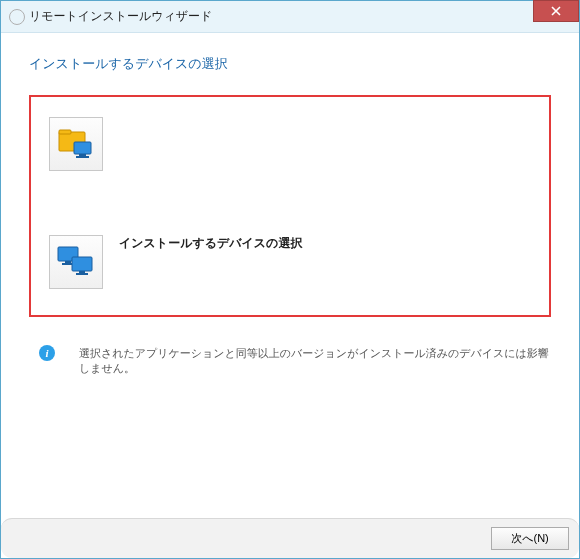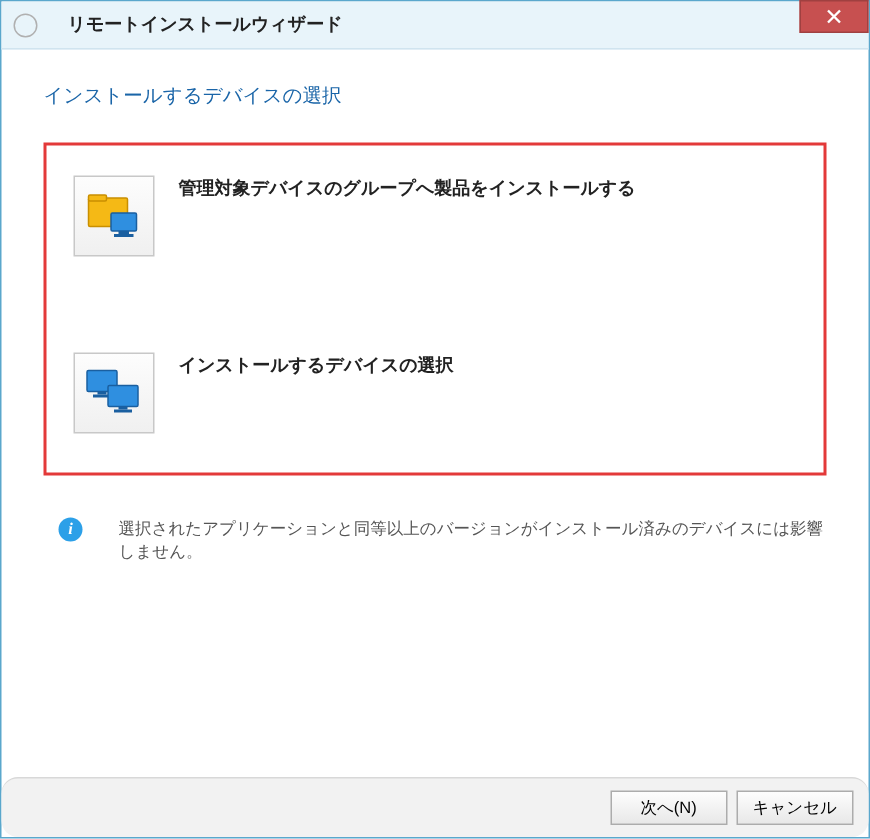--- a/index.html
+++ b/index.html
@@ -38,24 +38,23 @@
     position: relative;
   }
   .title-icon::after {
     content: "";
     position: absolute;
     left: 3px; top: 3px;
     width: 6px; height: 6px;
     border-radius: 50%;
   }
   .title-text {
-    margin-left: 20px;
+    margin-left: 4px;
     color: #222;
     font-size: 12px;
-    font-weight: bold;
   }
   .close-btn {
     position: absolute;
     right: 0;
     top: -1px;
     width: 46px;
     height: 22px;
     background: #c75050;
     border: 1px solid #a04040;
     display: flex;
@@ -185,21 +184,20 @@
         <div class="opt-icon">
           <svg width="40" height="40" viewBox="0 0 40 40">
             <rect x="3" y="8" width="26" height="19" rx="1" fill="#f5b915" stroke="#c98f00"></rect>
             <rect x="3" y="6" width="12" height="4" rx="1" fill="#f5b915" stroke="#c98f00"></rect>
             <rect x="18" y="18" width="17" height="12" rx="1" fill="#2f8fe0" stroke="#1a5fa0"></rect>
             <rect x="23" y="30" width="7" height="2" fill="#1a5fa0"></rect>
             <rect x="20" y="32" width="13" height="2" fill="#1a5fa0"></rect>
           </svg>
         </div>
         <div class="opt-text">
-          <div class="opt-heading">管理対象デバイスのグループへ製品をインストールする</div>
         </div>
       </div>
 
       <div class="option">
         <div class="opt-icon">
           <svg width="42" height="42" viewBox="0 0 42 42">
             <rect x="3" y="6" width="20" height="14" rx="1" fill="#2f8fe0" stroke="#1a5fa0"></rect>
             <rect x="10" y="20" width="6" height="2" fill="#1a5fa0"></rect>
             <rect x="7" y="22" width="12" height="2" fill="#1a5fa0"></rect>
             <rect x="17" y="16" width="20" height="14" rx="1" fill="#2f8fe0" stroke="#1a5fa0"></rect>
@@ -216,16 +214,15 @@
 
     <div class="info-row">
       <div class="info-icon">i</div>
       <div class="info-text">選択されたアプリケーションと同等以上のバージョンがインストール済みのデバイスには影響しません。</div>
     </div>
 
   </div>
 
   <div class="footer">
     <button class="btn">次へ(N)</button>
-    <button class="btn">キャンセル</button>
   </div>
 
 </div>
 
 </body></html>

